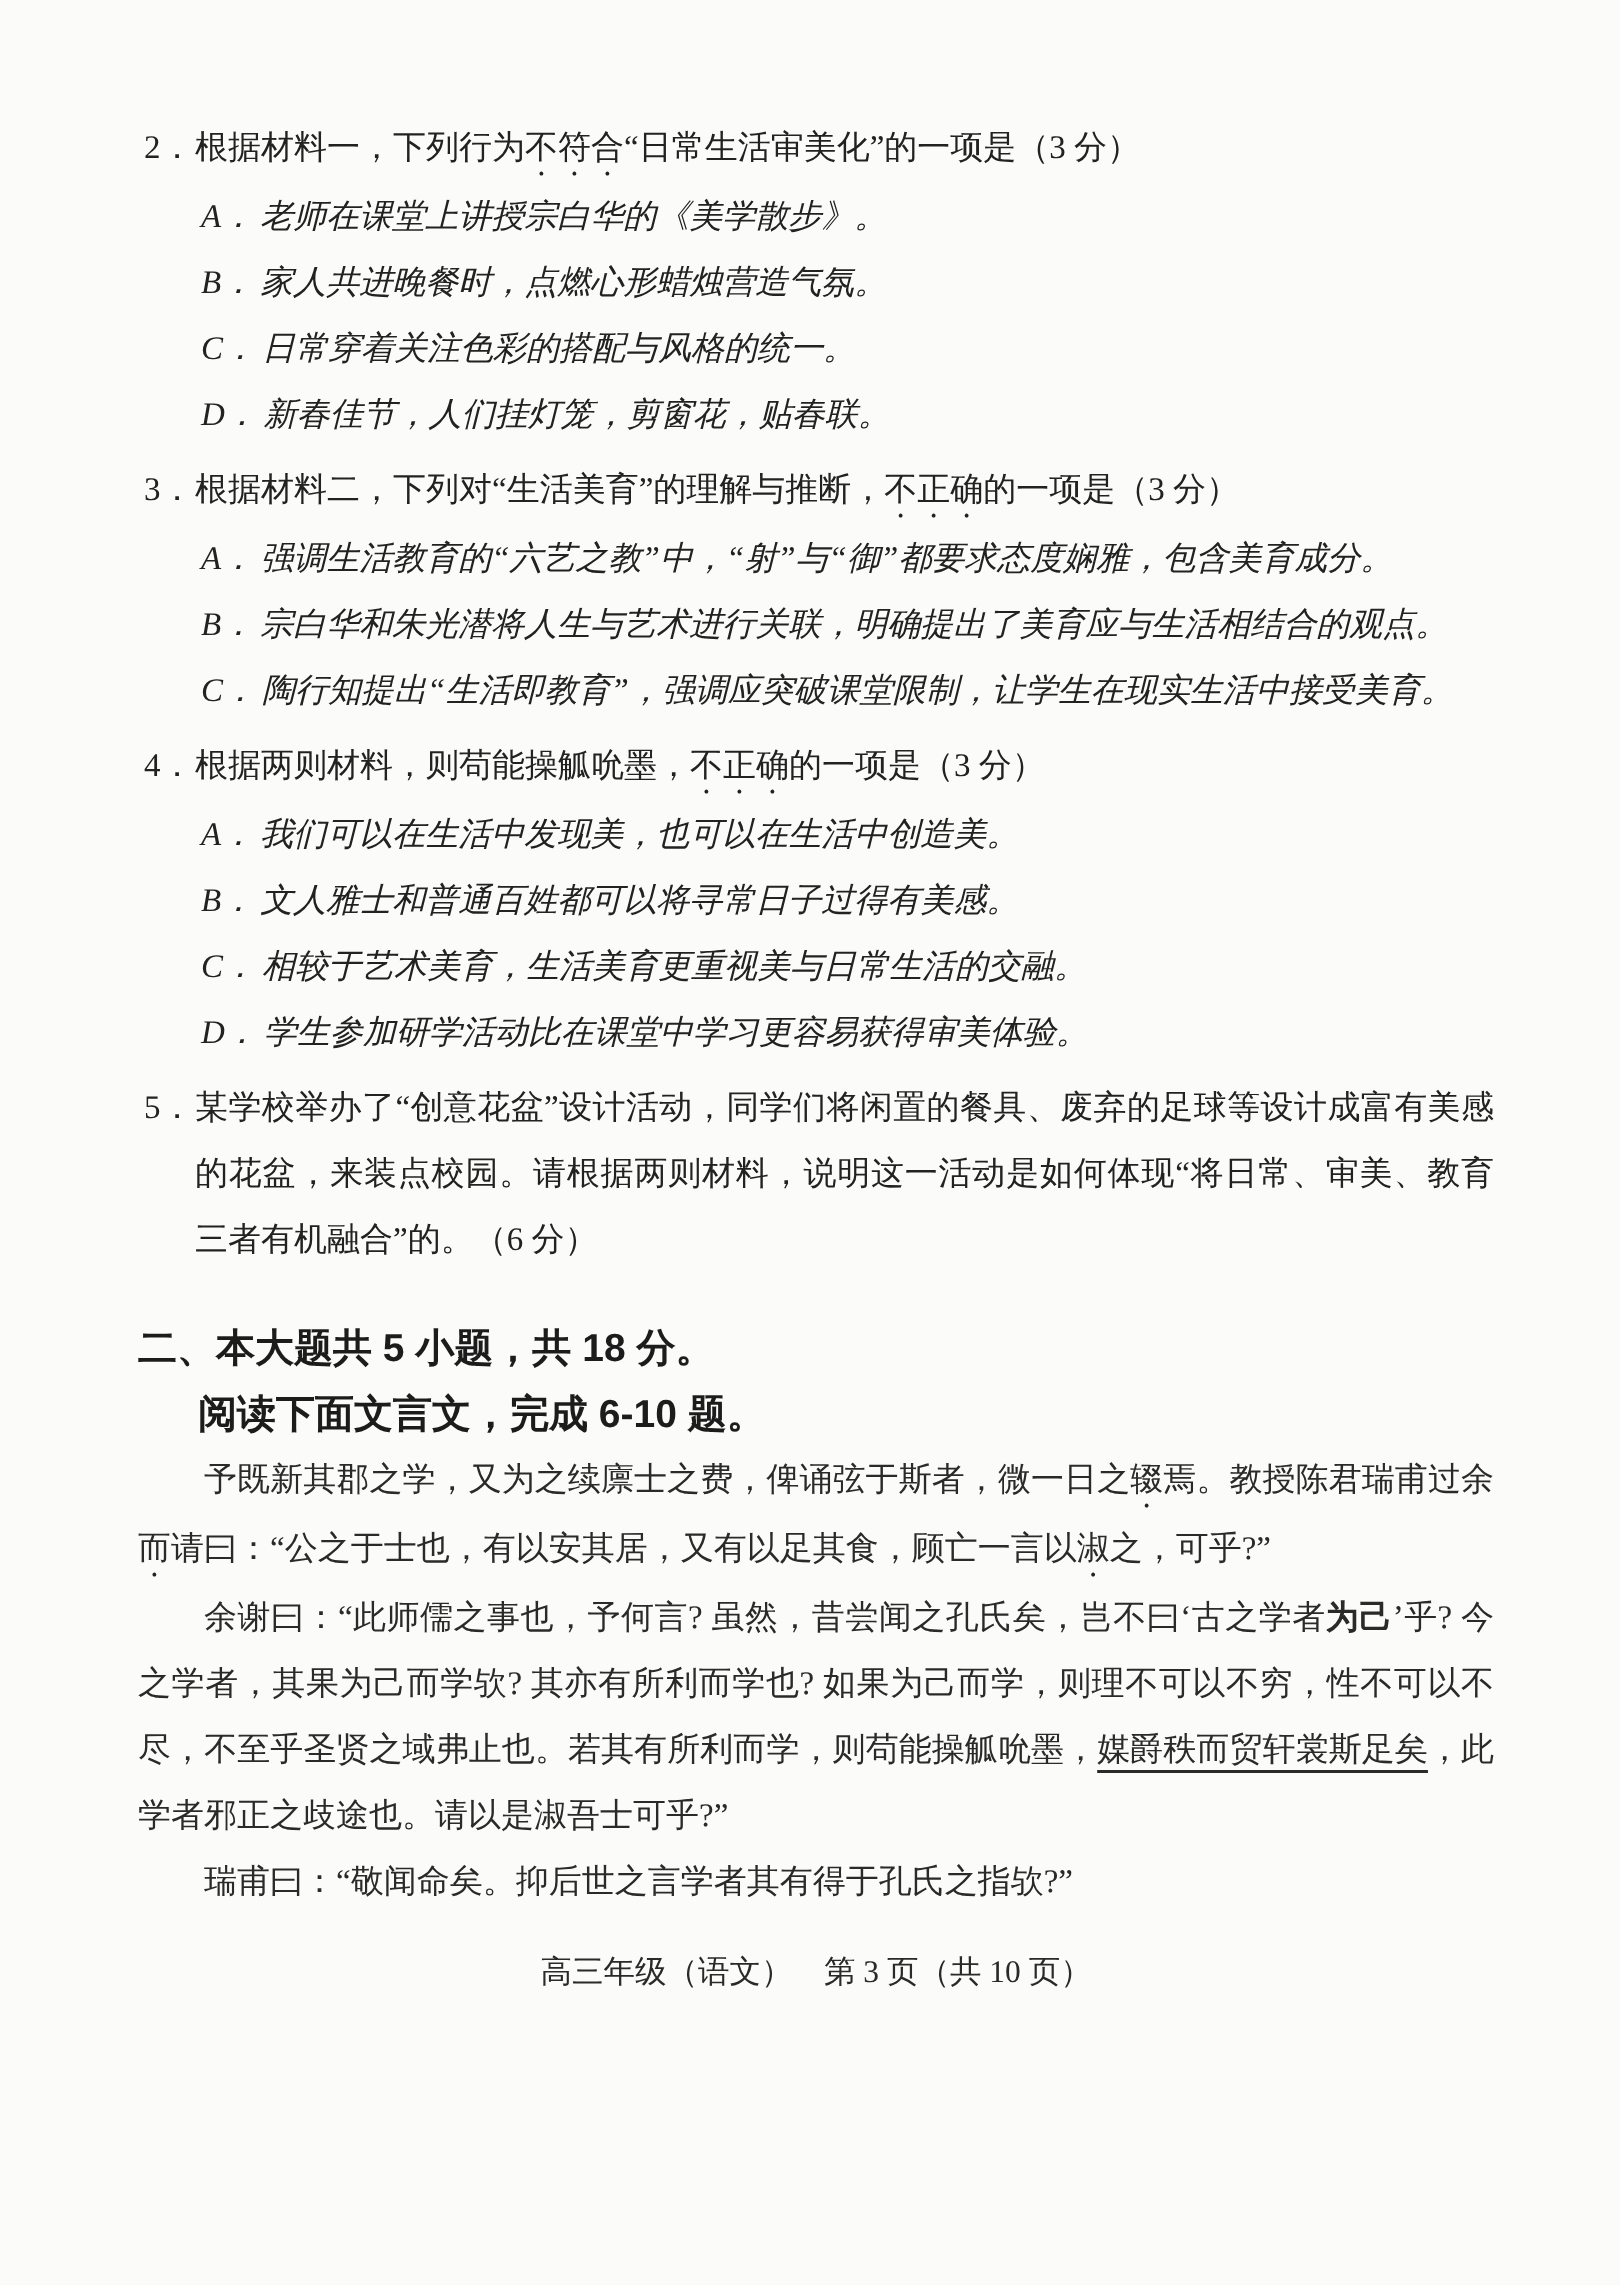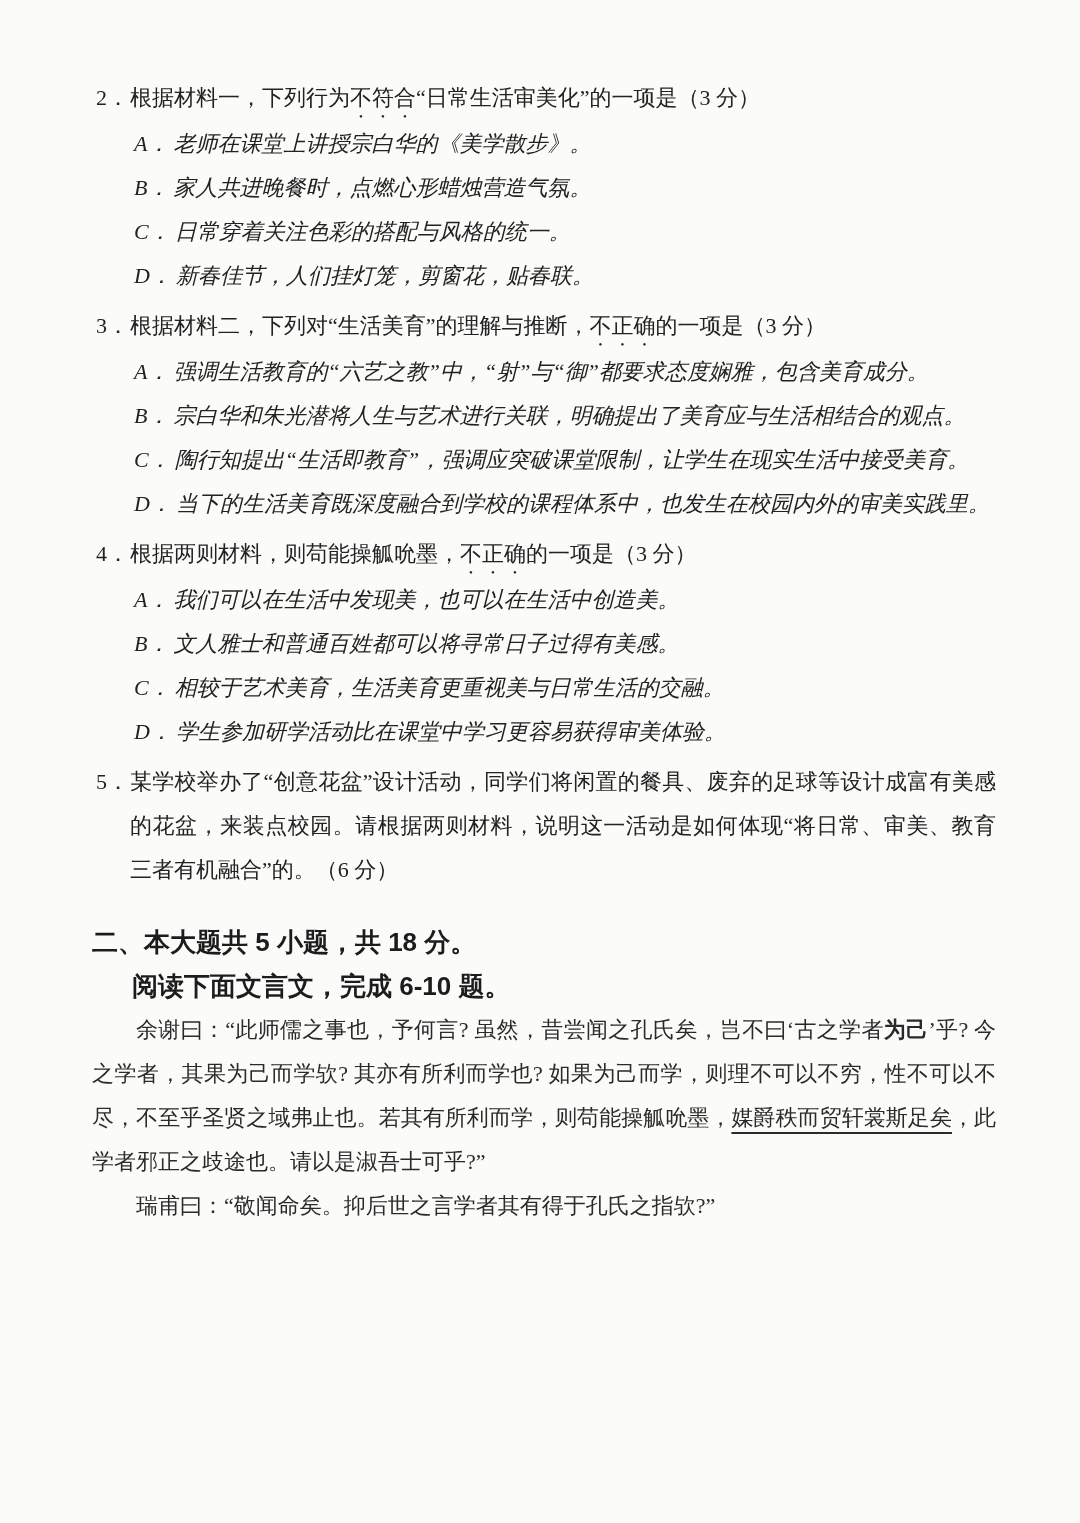--- a/index.html
+++ b/index.html
@@ -85,21 +85,20 @@
   </div>
 
   <div class="question">
     <div class="stem">
       <span class="qnum">3．</span>
       <span class="stem-text"><span>根据材料二，下列对“生活美育”的理解与推断，</span><span class="dotted">不正确</span><span>的一项是（3 分）</span></span>
     </div>
     <div class="option"><span class="olabel">A．</span><span>强调生活教育的“六艺之教”中，“射”与“御”都要求态度娴雅，包含美育成分。</span></div>
     <div class="option"><span class="olabel">B．</span><span>宗白华和朱光潜将人生与艺术进行关联，明确提出了美育应与生活相结合的观点。</span></div>
     <div class="option"><span class="olabel">C．</span><span>陶行知提出“生活即教育”，强调应突破课堂限制，让学生在现实生活中接受美育。</span></div>
-    <div class="option"><span class="olabel">D．</span><span>当下的生活美育既深度融合到学校的课程体系中，也发生在校园内外的审美实践里。</span></div>
   </div>
 
   <div class="question">
     <div class="stem">
       <span class="qnum">4．</span>
       <span class="stem-text"><span>根据两则材料，则苟能操觚吮墨，</span><span class="dotted">不正确</span><span>的一项是（3 分）</span></span>
     </div>
     <div class="option"><span class="olabel">A．</span><span>我们可以在生活中发现美，也可以在生活中创造美。</span></div>
     <div class="option"><span class="olabel">B．</span><span>文人雅士和普通百姓都可以将寻常日子过得有美感。</span></div>
     <div class="option"><span class="olabel">C．</span><span>相较于艺术美育，生活美育更重视美与日常生活的交融。</span></div>
@@ -112,18 +111,20 @@
       <span class="stem-text">某学校举办了“创意花盆”设计活动，同学们将闲置的餐具、废弃的足球等设计成富有美感的花盆，来装点校园。请根据两则材料，说明这一活动是如何体现“将日常、审美、教育三者有机融合”的。（6 分）</span>
     </div>
   </div>
 
   <div class="sec-head">
     <div class="sec-title">二、本大题共 5 小题，共 18 分。</div>
     <div class="sec-instruction">阅读下面文言文，完成 6-10 题。</div>
   </div>
 
   <div class="passage">
+    <p><span>予既新其郡之学，又为之续廪士之费，俾诵弦于斯者，微一日之</span><span class="dotted">辍</span><span>焉。教授陈君瑞甫过余</span><span class="dotted">而</span><span>请曰：“公之于士也，有以安其居，又有以足其食，顾亡一言以</span><span class="dotted">淑</span><span>之，可乎?”</span></p>
     <p><span>余谢曰：“此师儒之事也，予何言? 虽然，昔尝闻之孔氏矣，岂不曰‘古之学者</span><span class="b">为己</span><span>’乎? 今之学者，其果为己而学欤? 其亦有所利而学也? 如果为己而学，则理不可以不穷，性不可以不尽，不至乎圣贤之域弗止也。若其有所利而学，则苟能操觚吮墨，</span><span class="ul">媒爵秩而贸轩裳斯足矣</span><span>，此学者邪正之歧途也。请以是淑吾士可乎?”</span></p>
     <p>瑞甫曰：“敬闻命矣。抑后世之言学者其有得于孔氏之指欤?”</p>
   </div>
 
+  <div class="footer">高三年级（语文）　第 3 页（共 10 页）</div>
 
 </div>
 
 </body></html>

